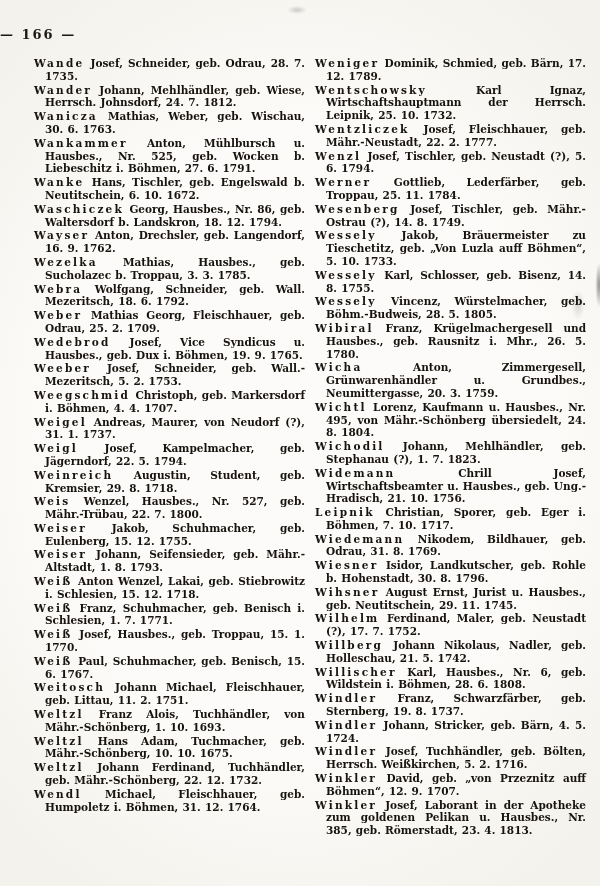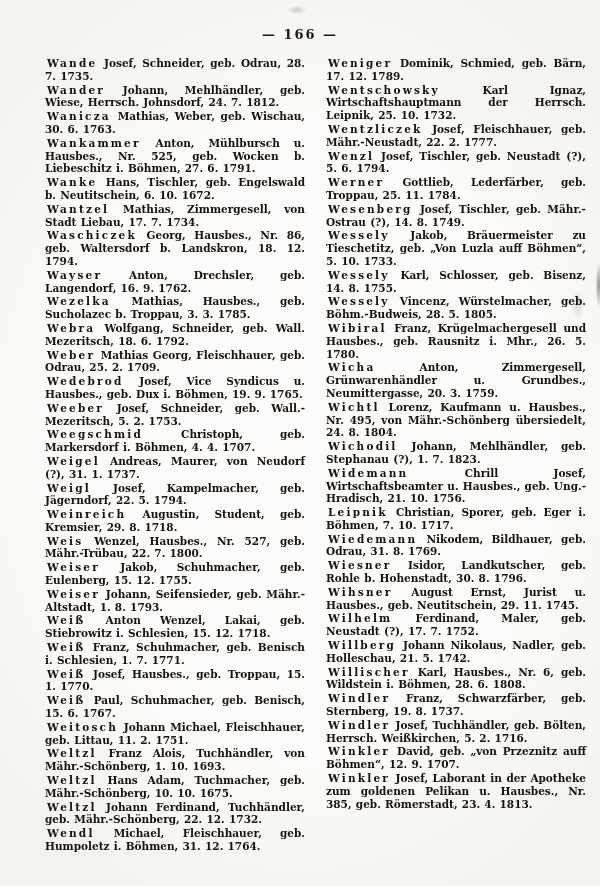--- a/index.html
+++ b/index.html
@@ -17,21 +17,20 @@
     background:
       radial-gradient(ellipse 14px 6px at 297px 10px, rgba(120,120,120,0.35), rgba(120,120,120,0) 70%),
       radial-gradient(ellipse 10px 22px at 578px 305px, rgba(140,140,140,0.30), rgba(140,140,140,0) 70%),
       radial-gradient(ellipse 5px 30px at 599px 285px, rgba(60,60,60,0.55), rgba(60,60,60,0) 75%),
       radial-gradient(ellipse 420px 520px at 300px 440px, #fcfbf9 60%, #f4f2ec 100%);
     color: #17130e;
     font-family: "DejaVu Serif", "Liberation Serif", serif;
   }
   .page-header {
     padding-top: 27px;
-    text-align: center;
     font-size: 13px;
     font-weight: bold;
     letter-spacing: 2px;
     color: #1c1812;
   }
   .columns {
     display: flex;
     gap: 10px;
     padding: 15px 14px 0 34px;
     box-sizing: border-box;
@@ -47,41 +46,39 @@
     font-weight: bold;
     text-align: justify;
     padding-left: 11px;
     text-indent: -11px;
     word-spacing: 0.6px;
     color: #17130e;
   }
   .surname {
     letter-spacing: 2.2px;
     padding-right: 1px;
-    margin-left: 13px;
   }
 </style>
 </head>
 <body>
 
 <div class="page">
   <div class="page-header">— 166 —</div>
   <div class="columns">
     <div class="col" id="col-left">
   <p class="entry"><span class="surname">Wande</span> <span class="rest">Josef, Schneider, geb. Odrau, 28. 7. 1735.</span></p>
 
   <p class="entry"><span class="surname">Wander</span> <span class="rest">Johann, Mehlhändler, geb. Wiese, Herrsch. Johnsdorf, 24. 7. 1812.</span></p>
 
   <p class="entry"><span class="surname">Wanicza</span> <span class="rest">Mathias, Weber, geb. Wischau, 30. 6. 1763.</span></p>
 
   <p class="entry"><span class="surname">Wankammer</span> <span class="rest">Anton, Mühlbursch u. Hausbes., Nr. 525, geb. Wocken b. Liebeschitz i. Böhmen, 27. 6. 1791.</span></p>
 
   <p class="entry"><span class="surname">Wanke</span> <span class="rest">Hans, Tischler, geb. Engelswald b. Neutitschein, 6. 10. 1672.</span></p>
 
-  <p class="entry"><span class="surname">Wantzel</span> <span class="rest">Mathias, Zimmergesell, von Stadt Liebau, 17. 7. 1734.</span></p>
 
   <p class="entry"><span class="surname">Waschiczek</span> <span class="rest">Georg, Hausbes., Nr. 86, geb. Waltersdorf b. Landskron, 18. 12. 1794.</span></p>
 
   <p class="entry"><span class="surname">Wayser</span> <span class="rest">Anton, Drechsler, geb. Langendorf, 16. 9. 1762.</span></p>
 
   <p class="entry"><span class="surname">Wezelka</span> <span class="rest">Mathias, Hausbes., geb. Sucholazec b. Troppau, 3. 3. 1785.</span></p>
 
   <p class="entry"><span class="surname">Webra</span> <span class="rest">Wolfgang, Schneider, geb. Wall. Mezeritsch, 18. 6. 1792.</span></p>
 
   <p class="entry"><span class="surname">Weber</span> <span class="rest">Mathias Georg, Fleischhauer, geb. Odrau, 25. 2. 1709.</span></p>
@@ -162,20 +159,21 @@
   <p class="entry"><span class="surname">Wihsner</span> <span class="rest">August Ernst, Jurist u. Hausbes., geb. Neutitschein, 29. 11. 1745.</span></p>
 
   <p class="entry"><span class="surname">Wilhelm</span> <span class="rest">Ferdinand, Maler, geb. Neustadt (?), 17. 7. 1752.</span></p>
 
   <p class="entry"><span class="surname">Willberg</span> <span class="rest">Johann Nikolaus, Nadler, geb. Holleschau, 21. 5. 1742.</span></p>
 
   <p class="entry"><span class="surname">Willischer</span> <span class="rest">Karl, Hausbes., Nr. 6, geb. Wildstein i. Böhmen, 28. 6. 1808.</span></p>
 
   <p class="entry"><span class="surname">Windler</span> <span class="rest">Franz, Schwarzfärber, geb. Sternberg, 19. 8. 1737.</span></p>
 
+  <p class="entry"><span class="surname">Windler</span> <span class="rest">Johann, Stricker, geb. Bärn, 4. 5. 1724.</span></p>
 
   <p class="entry"><span class="surname">Windler</span> <span class="rest">Josef, Tuchhändler, geb. Bölten, Herrsch. Weißkirchen, 5. 2. 1716.</span></p>
 
   <p class="entry"><span class="surname">Winkler</span> <span class="rest">David, geb. „von Przeznitz auff Böhmen“, 12. 9. 1707.</span></p>
 
   <p class="entry"><span class="surname">Winkler</span> <span class="rest">Josef, Laborant in der Apotheke zum goldenen Pelikan u. Hausbes., Nr. 385, geb. Römerstadt, 23. 4. 1813.</span></p>
 </div>
   </div>
 </div>
 

